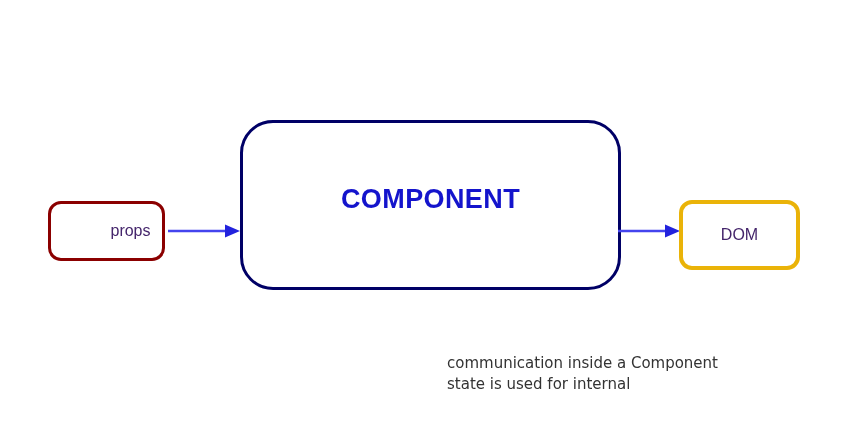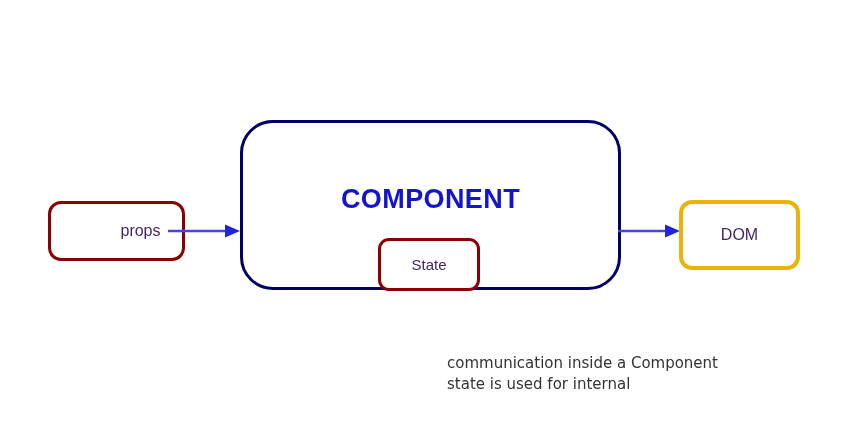--- a/index.html
+++ b/index.html
@@ -31,21 +31,21 @@
   .node-label {
     font-family: "Liberation Sans", "DejaVu Sans", sans-serif;
     white-space: nowrap;
     line-height: 1;
   }
 
   
   #props-node {
     left: 48px;
     top: 201px;
-    width: 137px;
+    width: 117px;
     height: 60px;
     border: 3px solid #8b0000;
     border-radius: 13px;
     padding-left: 48px;
   }
   #props-node .node-label {
     color: #44256b;
     font-size: 16px;
   }
 
@@ -144,23 +144,20 @@
 
   <svg class="arrow-svg" id="arrow-props-component" width="74" height="22" viewBox="0 0 74 22">
     <line x1="0" y1="11" x2="58" y2="11" stroke="#4444ee" stroke-width="2.6"></line>
     <polygon points="57,4.5 72,11 57,17.5" fill="#2222dd"></polygon>
   </svg>
 
   <div id="component-node">
     <div id="component-title">COMPONENT</div>
   </div>
 
-  <div class="node" id="state-node">
-    <span class="node-label">State</span>
-  </div>
 
   <svg class="arrow-svg" id="arrow-component-dom" width="64" height="22" viewBox="0 0 64 22">
     <line x1="0" y1="11" x2="48" y2="11" stroke="#4444ee" stroke-width="2.6"></line>
     <polygon points="47,4.5 62,11 47,17.5" fill="#2222dd"></polygon>
   </svg>
 
   <div class="node" id="dom-node">
     <span class="node-label">DOM</span>
   </div>
 

